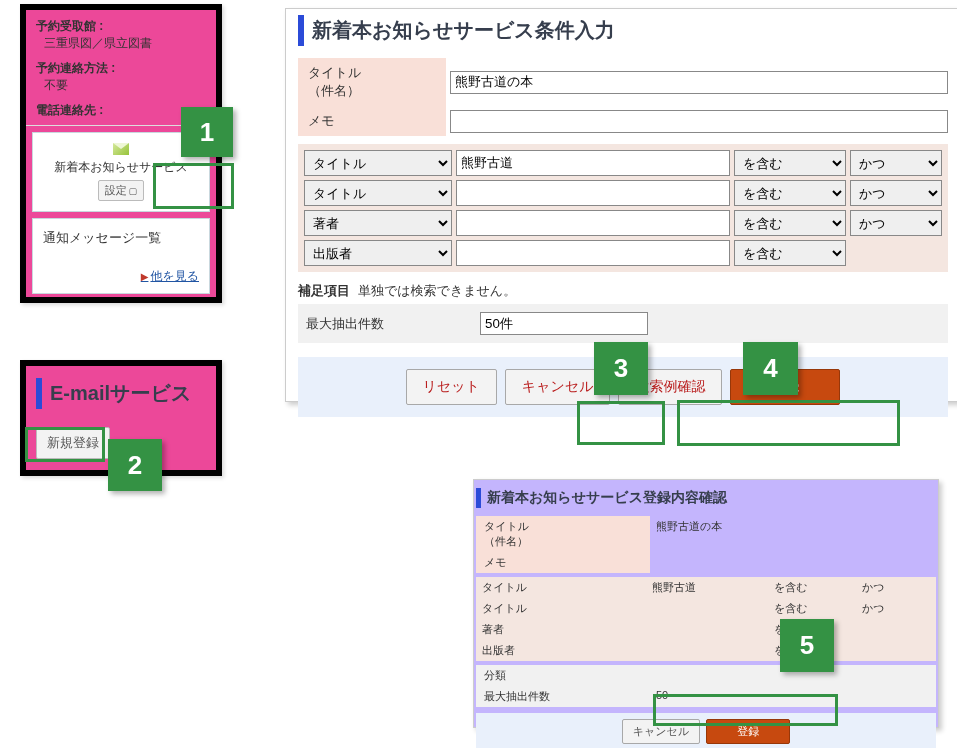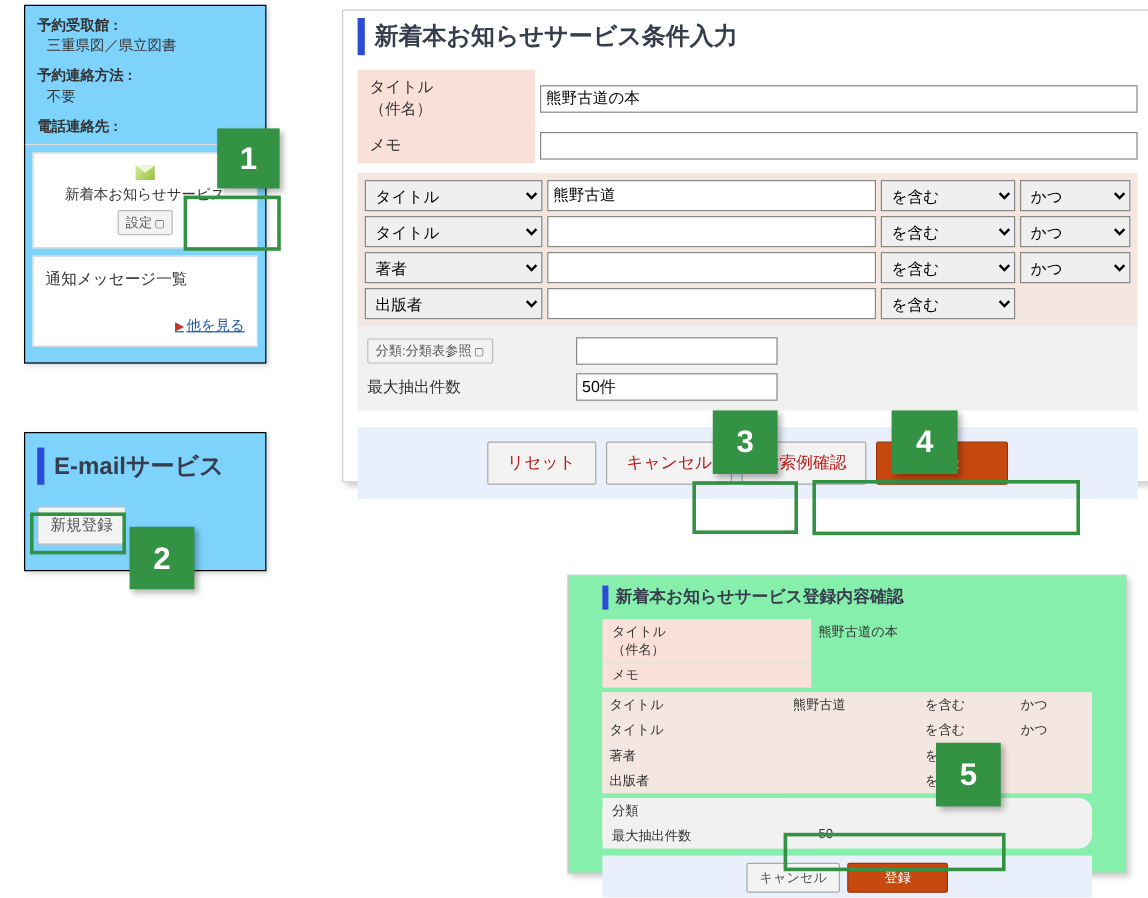--- a/index.html
+++ b/index.html
@@ -9,22 +9,22 @@
     height: 748px;
     font-family: 'Hiragino Kaku Gothic ProN','Meiryo','MS PGothic',sans-serif;
     font-size: 13px;
     color: #333;
     background: #fff;
     position: relative;
   }
   .panel-side {
     position: absolute;
     width: 202px;
-    border: 1px solid #000000;
-    background: #7dd3fc;
+    border: 6px solid #000000;
+    background: #ec4899;
     box-sizing: border-box;
     box-shadow: 2px 2px 4px rgba(0,0,0,0.15);
   }
   #side1 { left: 20px; top: 4px; height: 299px; }
   #side2 { left: 20px; top: 360px; height: 116px; }
   .side-label { font-weight: bold; margin: 8px 10px 0 10px; font-size: 12px;}
   .side-val { margin: 0 10px 4px 18px; font-size: 12px;}
   hr.thin { border:0;border-top:1px solid #ddd; margin:6px 0;}
   .notify-box {
     border:1px solid #c9d8de;
@@ -107,23 +107,23 @@
     background:#f3f3f3;color:#b91c1c;cursor:pointer;
   }
   .btn-primary{
     background:#c7490f;color:#fff;border:1px solid #973709;
     padding:8px 40px;font-size:14px;border-radius:2px;cursor:pointer;
   }
 
   
   #panelConfirm{
     position:absolute; left:473px; top:479px; width:466px; height:249px;
-    border:1px solid #ccc;background:#86efac;
+    border:1px solid #ccc;background:#c4b5fd;
     box-shadow:3px 3px 5px rgba(0,0,0,0.2);
-    box-sizing:border-box;padding:8px 28px;font-size:11px;
+    box-sizing:border-box;padding:8px 2px;font-size:11px;
   }
   .panel-title-sm{
     border-left:5px solid #2b4bd8;
     font-size:14px; font-weight:bold; color:#363e4d;
     padding:1px 0 1px 6px; margin-bottom:8px;
   }
   .cf-block{background:#f4e6e0;}
   .cf-row{display:flex;}
   .cf-l{width:158px;padding:3px 8px;background:#f9e0d8;font-size:11px;}
   .cf-v{flex:1;padding:3px 6px;font-size:11px;}
@@ -213,25 +213,22 @@
       <select class="sel-join"><option>かつ</option></select>
     </div>
     <div class="cond-row">
       <select class="sel-field"><option>出版者</option></select>
       <input class="inp-term" type="text" value="" style="">
       <select class="sel-match"><option>を含む</option></select>
       <span style="width:92px;"></span>
     </div>
   </div>
 
+  <div class="supp"><b>補足項目</b><span>単独では検索できません。</span></div>
   <div class="supp-area">
-    <div class="supp-row">
-      <div class="supp-label"><button class="btn-small"><span>分類:分類表参照</span><span class="arrow-icon">▢</span></button></div>
-      <div class="supp-val"><input type="text" style=""></div>
-    </div>
     <div class="supp-row">
       <div class="supp-label">最大抽出件数</div>
       <div class="supp-val"><input type="text" value="50件" style=""></div>
     </div>
   </div>
 
   <div class="btnbar">
     <button class="btn-g">リセット</button>
     <button class="btn-g">キャンセル</button>
     <button class="btn-g">検索例確認</button>
@@ -272,21 +269,21 @@
         <div class="c4"></div>
       </div>
     <div class="cf-cond">
         <div class="c1">出版者</div>
         <div class="c2"></div>
         <div class="c3">を含む</div>
         <div class="c4"></div>
       </div>
   </div>
 
-  <div class="cf-supp" style="margin-top:4px;border-radius:11px;">
+  <div class="cf-supp" style="margin-top:4px;">
     <div class="cf-row">
         <div class="cf-l">分類</div>
         <div class="cf-v"></div>
       </div>
     <div class="cf-row">
         <div class="cf-l">最大抽出件数</div>
         <div class="cf-v">50</div>
       </div>
   </div>
 

